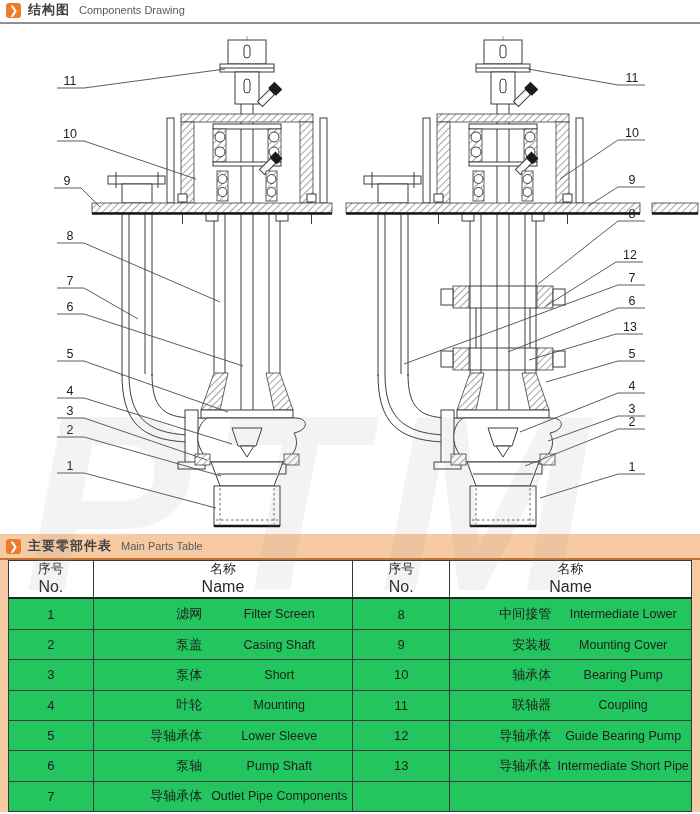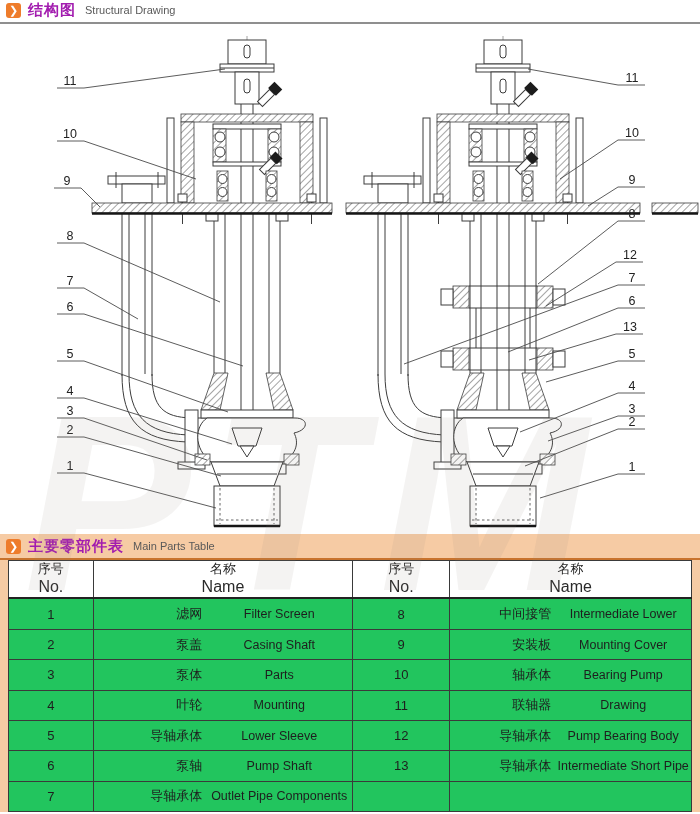--- a/index.html
+++ b/index.html
@@ -11,21 +11,21 @@
     height:24px; display:flex; align-items:center; gap:7px;
     padding:0 0 2px 6px; background:#fff;
     border-bottom:2px solid #8f8f8f;
     box-shadow:0 1px 0 #dedede;
   }
   .sec-icon {
     width:15px; height:15px; border-radius:3px; flex:0 0 auto;
     background:#ee7c2b; color:#fff; font-size:11px; font-weight:bold;
     display:flex; align-items:center; justify-content:center; line-height:1;
   }
-  .title-zh { font-size:15px; font-weight:bold; color:#a21caf; letter-spacing:1px; }
+  .title-zh { font-size:13px; font-weight:bold; color:#404040; letter-spacing:1px; }
   .title-en { font-size:11px; color:#595959; margin-left:2px; }
 
   
   .drawing-area { position:relative; height:510px; background:#fff; }
   .drawing-area svg { display:block; }
   svg .o   { fill:#fff; stroke:#3c3c3c; stroke-width:1; }
   svg .l   { fill:none; stroke:#3c3c3c; stroke-width:1; }
   svg .h   { fill:url(#hatch); stroke:#3c3c3c; stroke-width:.8; }
   svg .cl  { fill:none; stroke:#8a8a8a; stroke-width:.8; stroke-dasharray:12 3 2 3; }
   svg .bold{ stroke:#161616; stroke-width:2.4; }
@@ -68,21 +68,21 @@
   td.name-cell .en { flex:1; text-align:center; padding-left:4px; font-size:12.5px; }
   col.c-no1 { width:12.4%; } col.c-name1 { width:38%; }
   col.c-no2 { width:14.2%; } col.c-name2 { width:35.4%; }
 </style>
 </head>
 <body>
 
 <div class="top-header">
   <span class="sec-icon">❯</span>
   <span class="title-zh">结构图</span>
-  <span class="title-en">Structural Drawing</span>
+  <span class="title-en">Components Drawing</span>
 </div>
 
 <div class="drawing-area">
 <svg width="700" height="510" viewBox="0 0 700 510" xmlns="http://www.w3.org/2000/svg">
   <defs>
     <pattern id="hatch" width="5" height="5" patternUnits="userSpaceOnUse" patternTransform="rotate(45)">
       <rect width="5" height="5" fill="#fff"></rect>
       <line x1="0" y1="0" x2="0" y2="5" stroke="#4a4a4a" stroke-width="1"></line>
     </pattern>
 
@@ -331,21 +331,21 @@
               <span class="zh">安装板</span>
               <span class="en">Mounting Cover</span>
             </div>
           </td>
         </tr>
         <tr>
           <td class="no-cell">3</td>
           <td class="name-cell">
             <div class="pair">
               <span class="zh">泵体</span>
-              <span class="en">Parts</span>
+              <span class="en">Short</span>
             </div>
           </td>
           <td class="no-cell">10</td>
           <td class="name-cell">
             <div class="pair">
               <span class="zh">轴承体</span>
               <span class="en">Bearing Pump</span>
             </div>
           </td>
         </tr>
@@ -354,37 +354,37 @@
           <td class="name-cell">
             <div class="pair">
               <span class="zh">叶轮</span>
               <span class="en">Mounting</span>
             </div>
           </td>
           <td class="no-cell">11</td>
           <td class="name-cell">
             <div class="pair">
               <span class="zh">联轴器</span>
-              <span class="en">Drawing</span>
+              <span class="en">Coupling</span>
             </div>
           </td>
         </tr>
         <tr>
           <td class="no-cell">5</td>
           <td class="name-cell">
             <div class="pair">
               <span class="zh">导轴承体</span>
               <span class="en">Lower Sleeve</span>
             </div>
           </td>
           <td class="no-cell">12</td>
           <td class="name-cell">
             <div class="pair">
               <span class="zh">导轴承体</span>
-              <span class="en">Pump Bearing Body</span>
+              <span class="en">Guide Bearing Pump</span>
             </div>
           </td>
         </tr>
         <tr>
           <td class="no-cell">6</td>
           <td class="name-cell">
             <div class="pair">
               <span class="zh">泵轴</span>
               <span class="en">Pump Shaft</span>
             </div>

